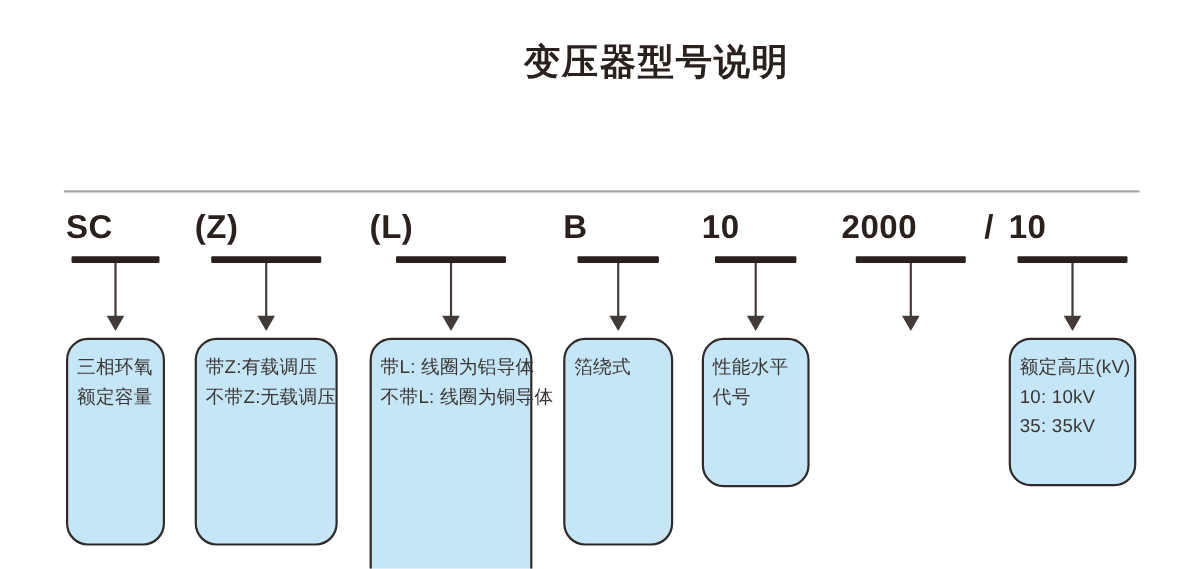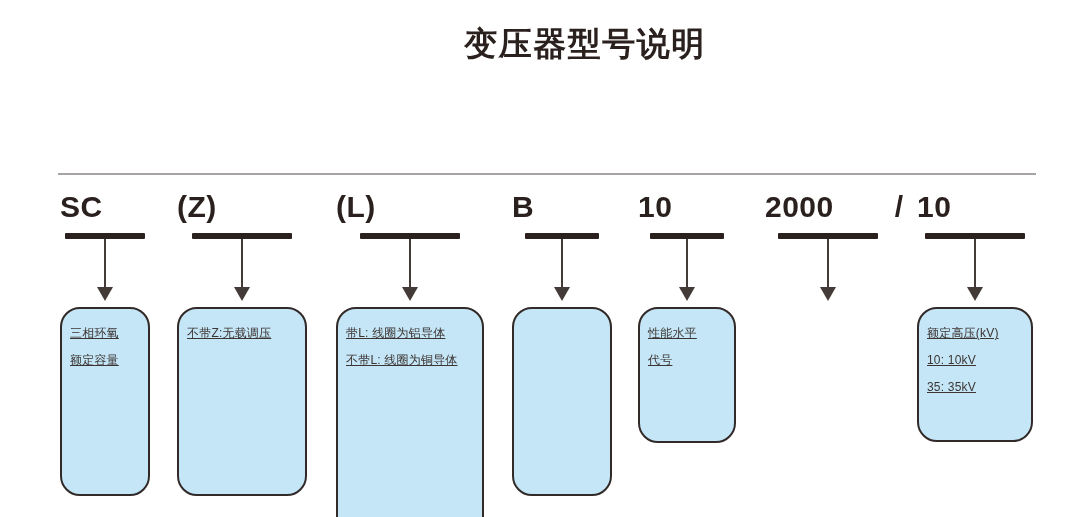--- a/index.html
+++ b/index.html
@@ -11,21 +11,21 @@
     height: 517px;
     background: var(--bg, #ffffff);
     overflow: hidden;
   }
 
   .title {
     position: absolute;
     top: 22px;
     left: 585px;
     transform: translateX(-50%);
-    margin: 0;
+    margin: 12px;
     font-size: 33px;
     font-weight: 800;
     letter-spacing: 1.5px;
     color: var(--ink, #2a211e);
     white-space: nowrap;
   }
 
   .topline {
     position: absolute;
     top: 173px;
@@ -88,26 +88,25 @@
     left: 0;
     width: 100%;
     box-sizing: border-box;
     background: var(--boxfill, #c4e6f6);
     border: 2.5px solid var(--boxborder, #322a28);
     border-radius: 20px;
     padding: 11px 4px 0 8px;
   }
 
   .box-line {
-    font-size: 12px;
+    font-size: 17px;
     line-height: 27px;
     color: var(--boxtext, #3c3533);
     white-space: nowrap;
     letter-spacing: 0.2px;
-    text-decoration: underline;
   }
 
   .slash {
     position: absolute;
     top: 190px;
     left: 899px;
     transform: translateX(-50%);
     font-size: 30px;
     font-weight: 800;
     color: var(--ink, #2a211e);
@@ -129,39 +128,41 @@
           <div class="box-line">三相环氧</div>
           <div class="box-line">额定容量</div>
         </div>
       </div>
       <div class="col" style="left: 177px; width: 130px;">
         <div class="code">(Z)</div>
         <div class="bar" style="width: 100px;"></div>
         <div class="stem"></div>
         <div class="head"></div>
         <div class="box" style="height: 189px;">
+          <div class="box-line">带Z:有载调压</div>
           <div class="box-line">不带Z:无载调压</div>
         </div>
       </div>
       <div class="col" style="left: 336px; width: 148px;">
         <div class="code">(L)</div>
         <div class="bar" style="width: 100px;"></div>
         <div class="stem"></div>
         <div class="head"></div>
         <div class="box" style="height: 245px;">
           <div class="box-line">带L: 线圈为铝导体</div>
           <div class="box-line">不带L: 线圈为铜导体</div>
         </div>
       </div>
       <div class="col" style="left: 512px; width: 100px;">
         <div class="code">B</div>
         <div class="bar" style="width: 74px;"></div>
         <div class="stem"></div>
         <div class="head"></div>
         <div class="box" style="height: 189px;">
+          <div class="box-line">箔绕式</div>
         </div>
       </div>
       <div class="col" style="left: 638px; width: 98px;">
         <div class="code">10</div>
         <div class="bar" style="width: 74px;"></div>
         <div class="stem"></div>
         <div class="head"></div>
         <div class="box" style="height: 136px;">
           <div class="box-line">性能水平</div>
           <div class="box-line">代号</div>

